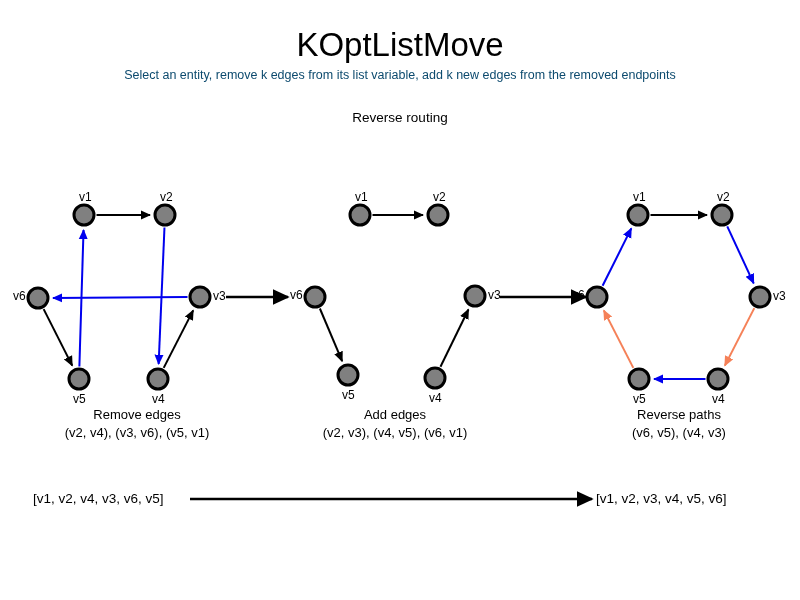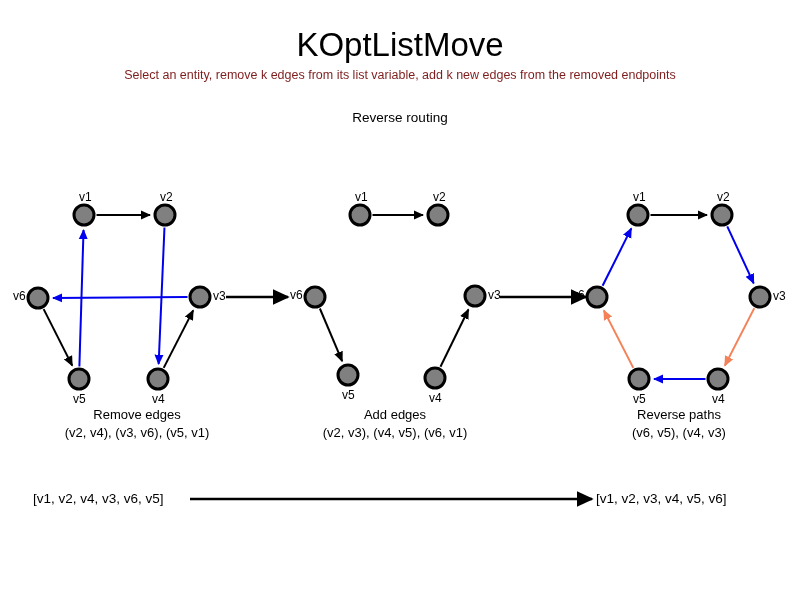--- a/index.html
+++ b/index.html
@@ -25,21 +25,21 @@
     color: #000000;
     letter-spacing: 0px;
   }
   #subtitle {
     position: absolute;
     left: 0;
     top: 68px;
     width: 800px;
     text-align: center;
     font-size: 12.5px;
-    color: #7f1d1d;
+    color: #0c4a6e;
   }
   #context-label {
     position: absolute;
     left: 0;
     top: 110px;
     width: 800px;
     text-align: center;
     font-size: 13.5px;
     color: #000000;
   }

